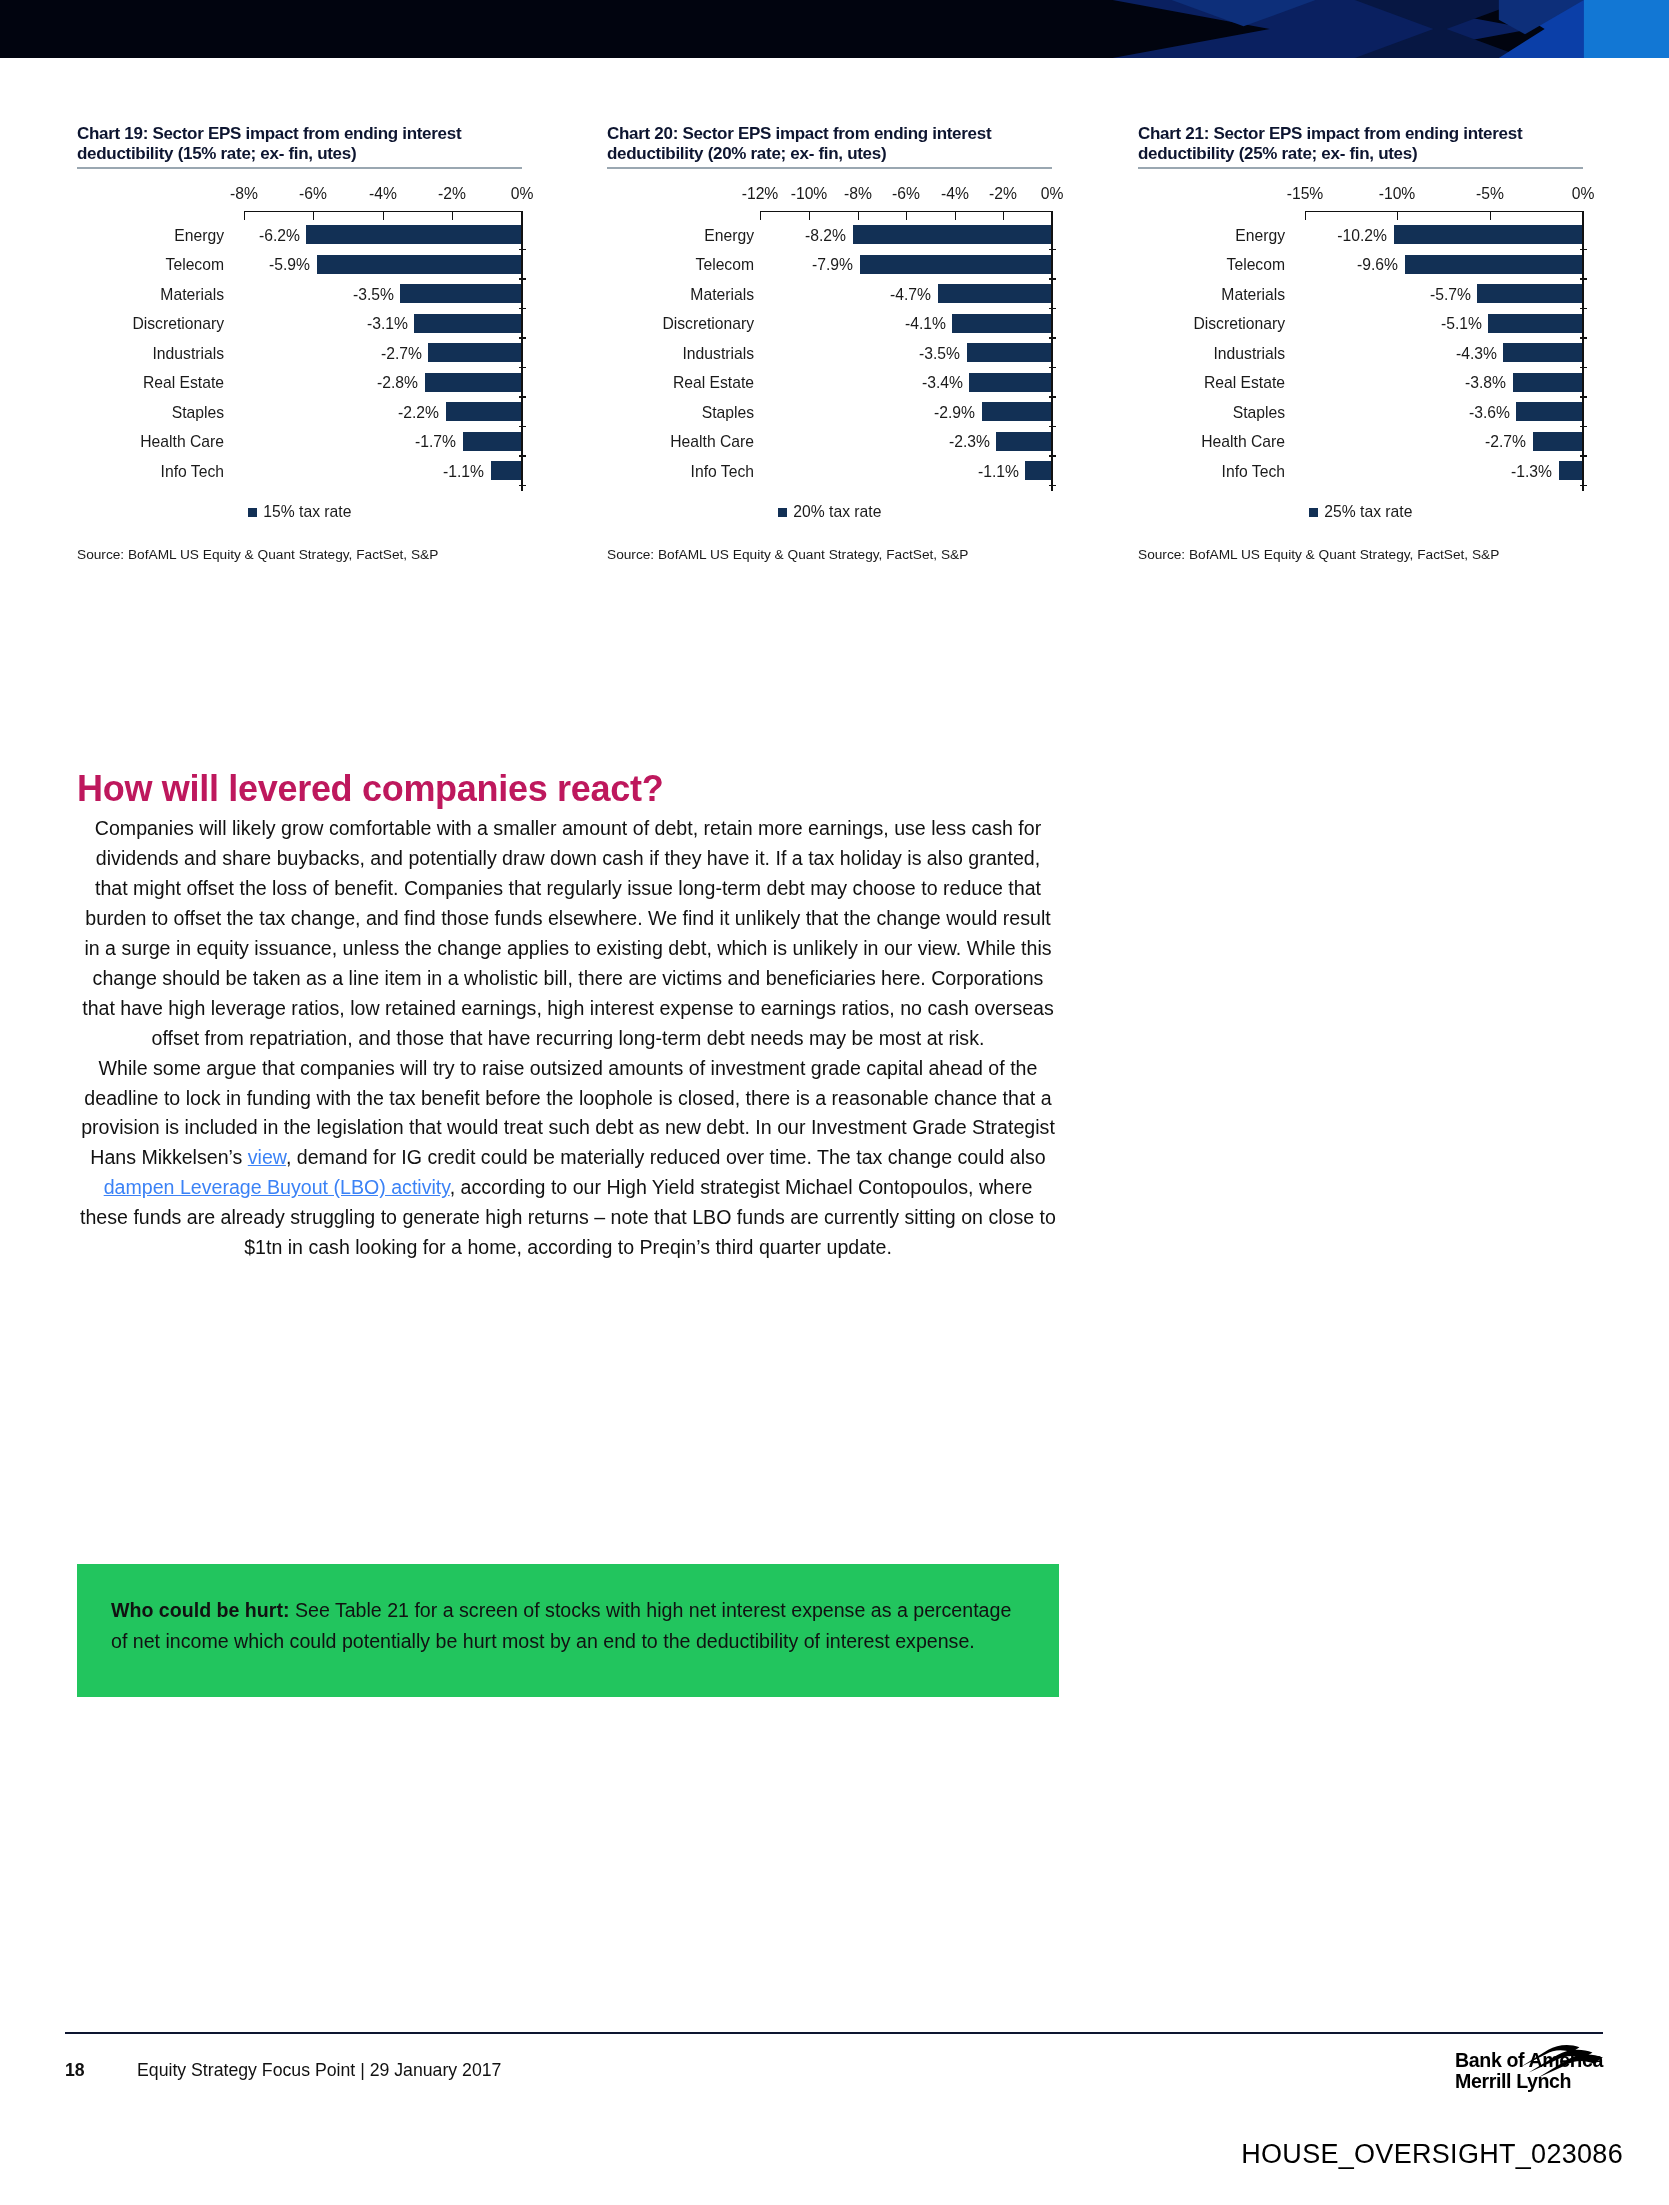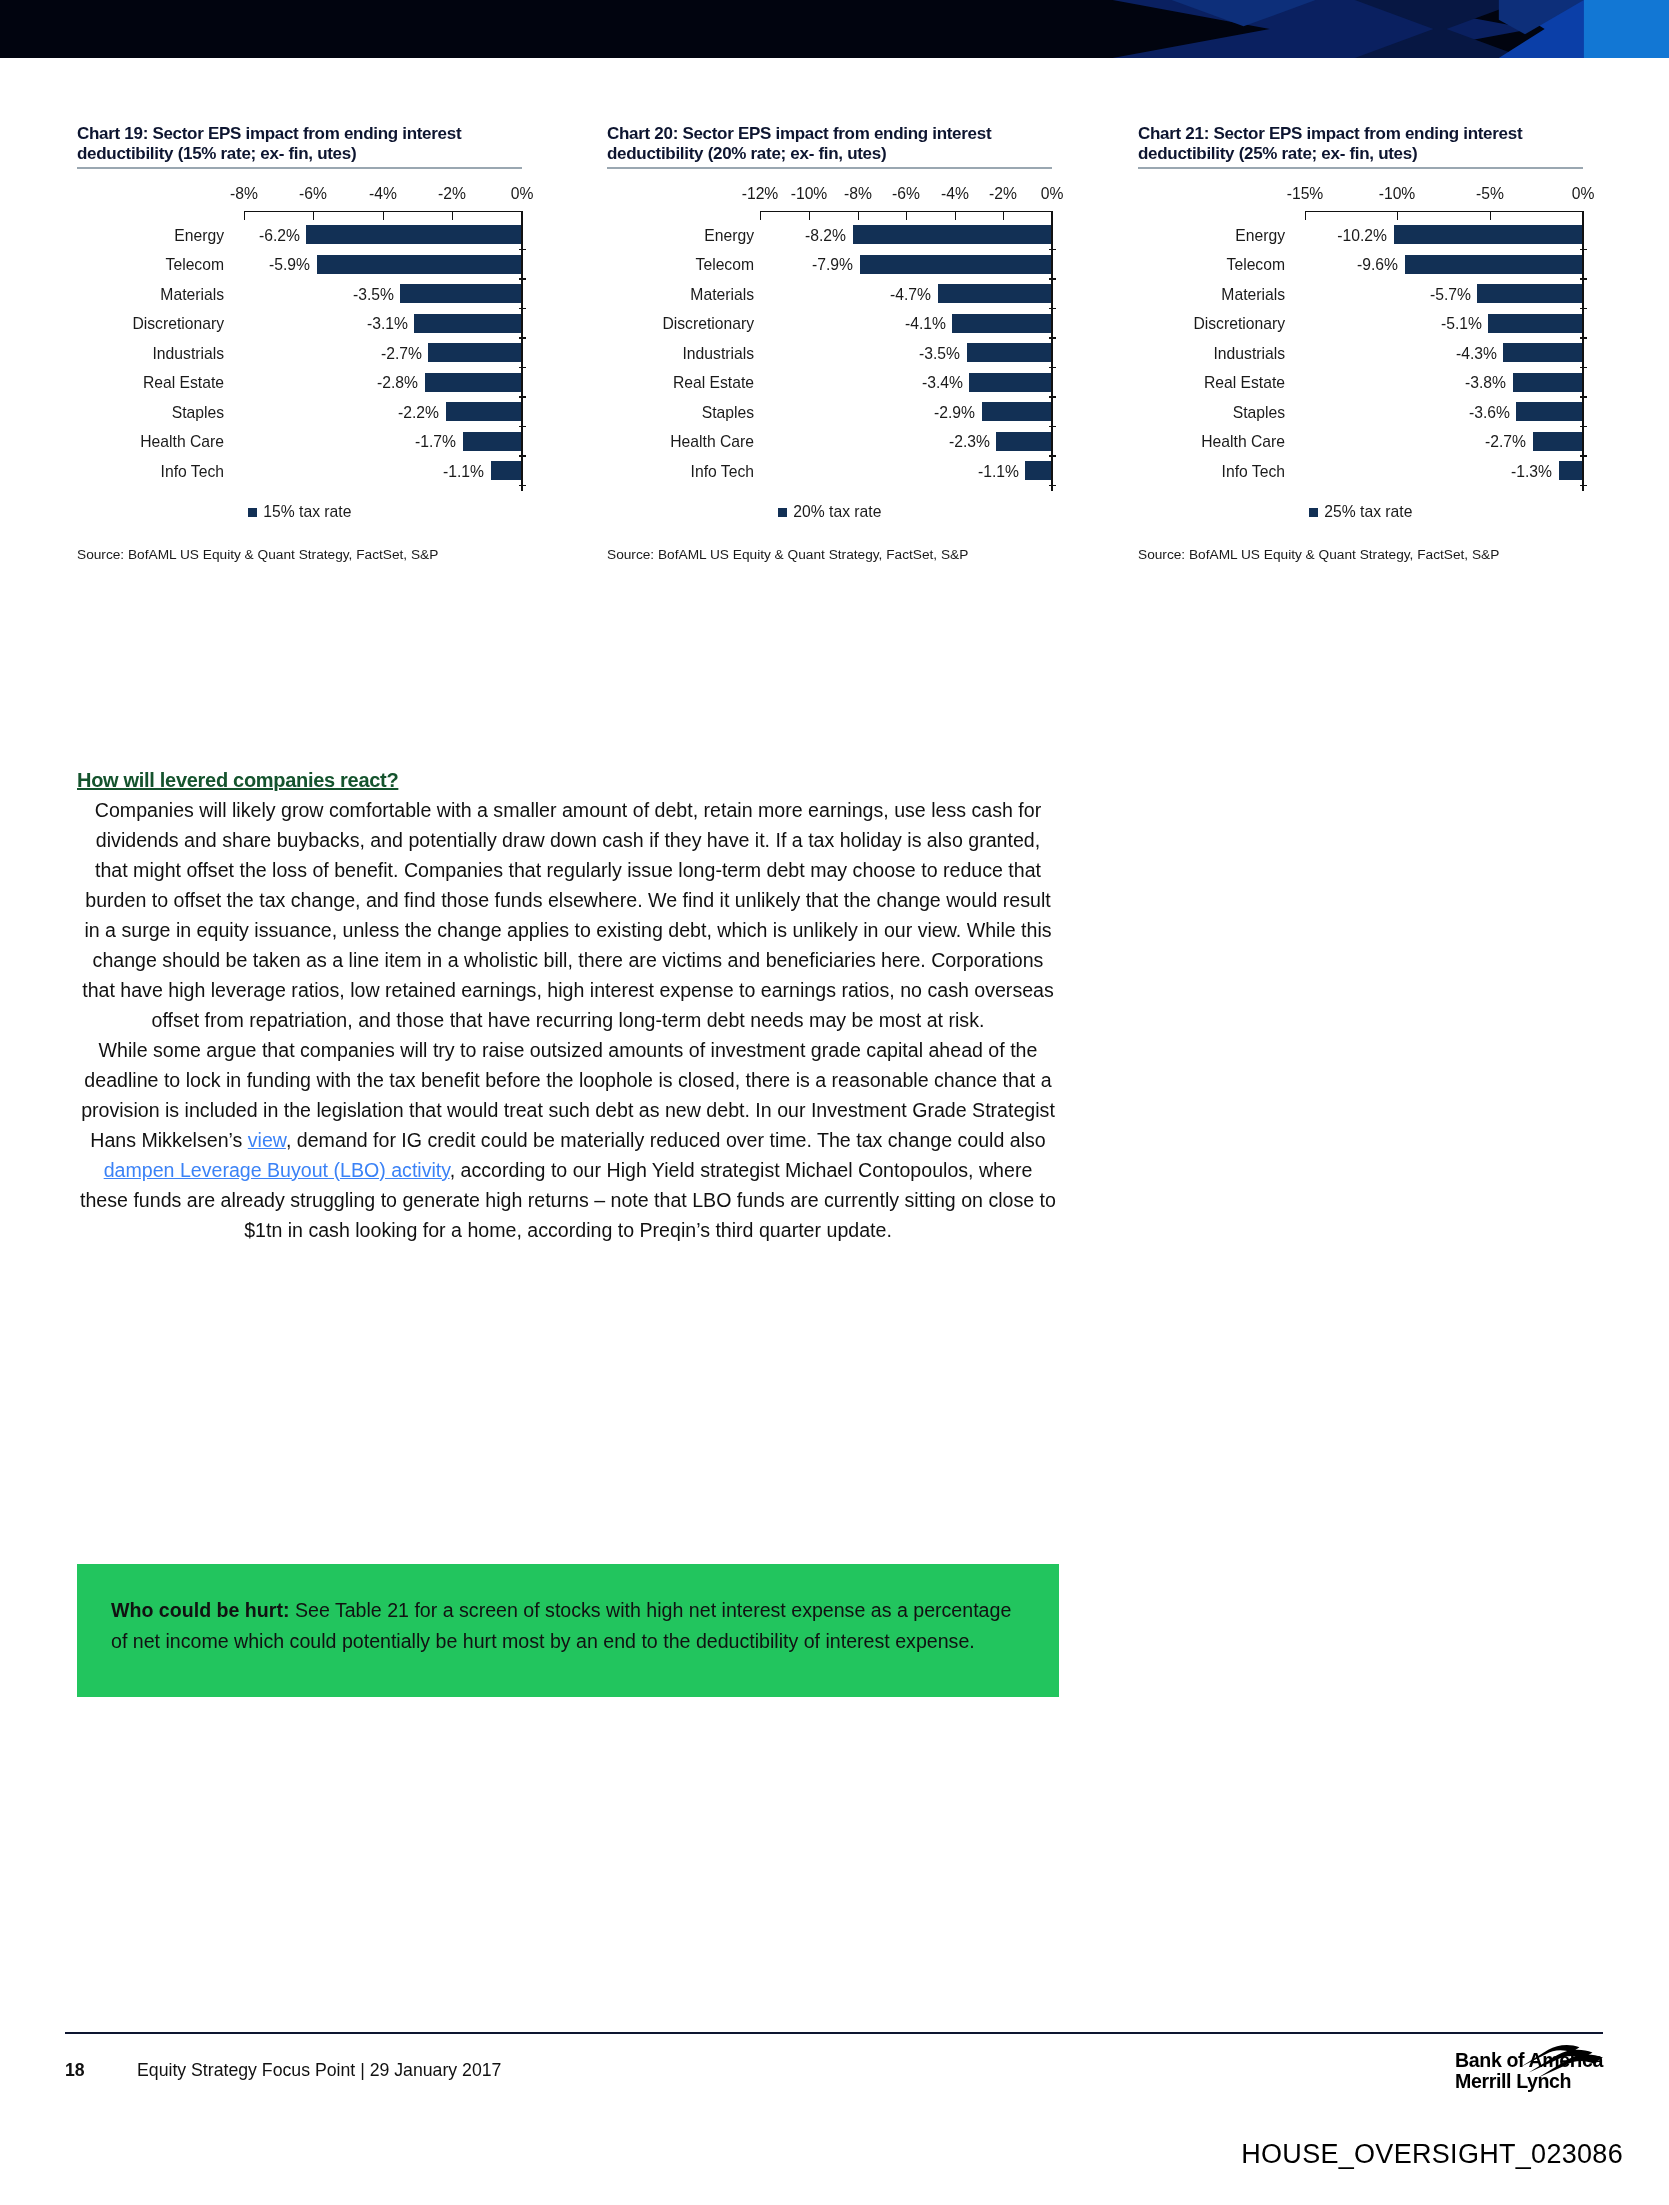--- a/index.html
+++ b/index.html
@@ -56,24 +56,23 @@
   .legend .sq{display:inline-block;width:9.8px;height:9.8px;background:#123055;margin-right:5.9px;vertical-align:0px;}
 
   .source{
     margin-top:26px;font-size:13.7px;color:#1a1a1a;white-space:nowrap;
     font-family:"Liberation Sans",sans-serif;
   }
 
   
   .content{position:absolute;left:77px;top:769px;width:982px;}
   h2.sec{
-    font-size:20px;font-weight:bold;color:#14532d;
+    font-size:36px;font-weight:bold;color:#be185d;
     margin:0 0 5.2px 0;letter-spacing:-0.3px;line-height:1.1;
     font-family:"Liberation Sans",sans-serif;
-    text-decoration:underline;
   }
   h2.sec.second{margin-top:29px;}
   p.body{
     font-size:19.6px;line-height:1.53;color:#111;margin:0 0 0 0;
     text-align:center;
   }
   a.ilink{color:#3b82f6;text-decoration:underline;}
 
   .callout{
     position:absolute;left:77px;top:1564px;width:982px;

